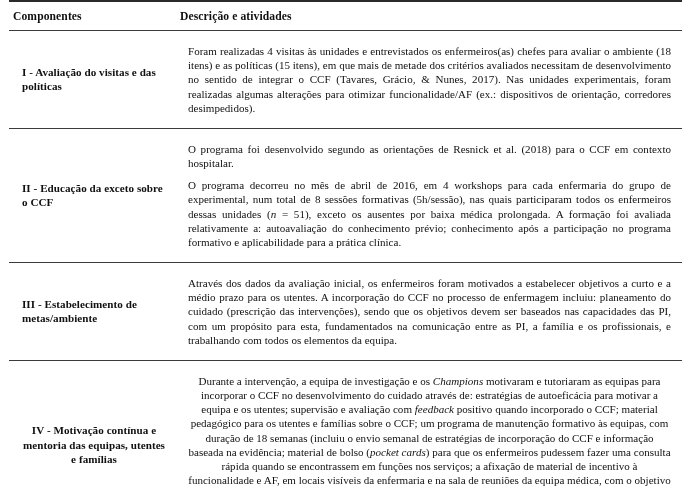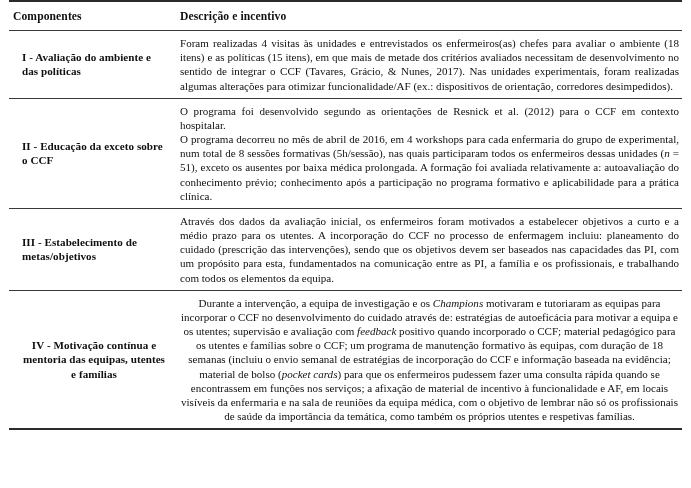--- a/index.html
+++ b/index.html
@@ -67,59 +67,59 @@
     vertical-align: top;
     font-size: 11.05px;
     line-height: 1.283;
     text-align: justify;
     text-justify: inter-word;
     hyphens: manual;
     padding: 5px 3px 5px 8px;
   }
 
   td.desc-cell p {
-    margin: 0;
+    margin: 8px;
   }
 
   .it { font-style: italic; }
 </style>
 </head>
 <body>
 
 <div class="table-wrap">
   <table class="paper-table">
     <colgroup>
       <col class="col-comp">
       <col class="col-desc">
     </colgroup>
     <thead>
       <tr class="head-row">
         <th class="head-cell comp">Componentes</th>
-        <th class="head-cell desc">Descrição e incentivo</th>
+        <th class="head-cell desc">Descrição e atividades</th>
       </tr>
     </thead>
     <tbody>
 
       <tr>
-        <td class="comp-cell">I - Avaliação do ambiente e das políticas</td>
+        <td class="comp-cell">I - Avaliação do visitas e das políticas</td>
         <td class="desc-cell">
             <p>Foram realizadas 4 visitas às unidades e entrevistados os enfermeiros(as) chefes para avaliar o ambiente (18 itens) e as políticas (15 itens), em que mais de metade dos critérios avaliados necessitam de desenvolvimento no sentido de integrar o CCF (Tavares, Grácio, &amp; Nunes, 2017). Nas unidades experimentais, foram realizadas algumas alterações para otimizar funcionalidade/AF (ex.: dispositivos de orientação, corredores desimpedidos).</p>
           </td>
       </tr>
 
       <tr>
         <td class="comp-cell">II - Educação da exceto sobre o CCF</td>
         <td class="desc-cell">
-            <p>O programa foi desenvolvido segundo as orientações de Resnick et al. (2012) para o CCF em contexto hospitalar.</p>
+            <p>O programa foi desenvolvido segundo as orientações de Resnick et al. (2018) para o CCF em contexto hospitalar.</p>
             <p>O programa decorreu no mês de abril de 2016, em 4 workshops para cada enfermaria do grupo de experimental, num total de 8 sessões formativas (5h/sessão), nas quais participaram todos os enfermeiros dessas unidades (<span class="it">n</span> = 51), exceto os ausentes por baixa médica prolongada. A formação foi avaliada relativamente a: autoavaliação do conhecimento prévio; conhecimento após a participação no programa formativo e aplicabilidade para a prática clínica.</p>
           </td>
       </tr>
 
       <tr>
-        <td class="comp-cell">III - Estabelecimento de metas/objetivos</td>
+        <td class="comp-cell">III - Estabelecimento de metas/ambiente</td>
         <td class="desc-cell">
             <p>Através dos dados da avaliação inicial, os enfermeiros foram motivados a estabelecer objetivos a curto e a médio prazo para os utentes. A incorporação do CCF no processo de enfermagem incluiu: planeamento do cuidado (prescrição das intervenções), sendo que os objetivos devem ser baseados nas capacidades das PI, com um propósito para esta, fundamentados na comunicação entre as PI, a família e os profissionais, e trabalhando com todos os elementos da equipa.</p>
           </td>
       </tr>
 
       <tr class="last-row">
         <td class="comp-cell">IV - Motivação contínua e mentoria das equipas, utentes e famílias</td>
         <td class="desc-cell">
             <p>Durante a intervenção, a equipa de investigação e os <span class="it">Champions</span> motivaram e tutoriaram as equipas para incorporar o CCF no desenvolvimento do cuidado através de: estratégias de autoeficácia para motivar a equipa e os utentes; supervisão e avaliação com <span class="it">feedback</span> positivo quando incorporado o CCF; material pedagógico para os utentes e famílias sobre o CCF; um programa de manutenção formativo às equipas, com duração de 18 semanas (incluiu o envio semanal de estratégias de incorporação do CCF e informação baseada na evidência; material de bolso (<span class="it">pocket cards</span>) para que os enfermeiros pudessem fazer uma consulta rápida quando se encontrassem em funções nos serviços; a afixação de material de incentivo à funcionalidade e AF, em locais visíveis da enfermaria e na sala de reuniões da equipa médica, com o objetivo de lembrar não só os profissionais de saúde da importância da temática, como também os próprios utentes e respetivas famílias.</p>
           </td>

